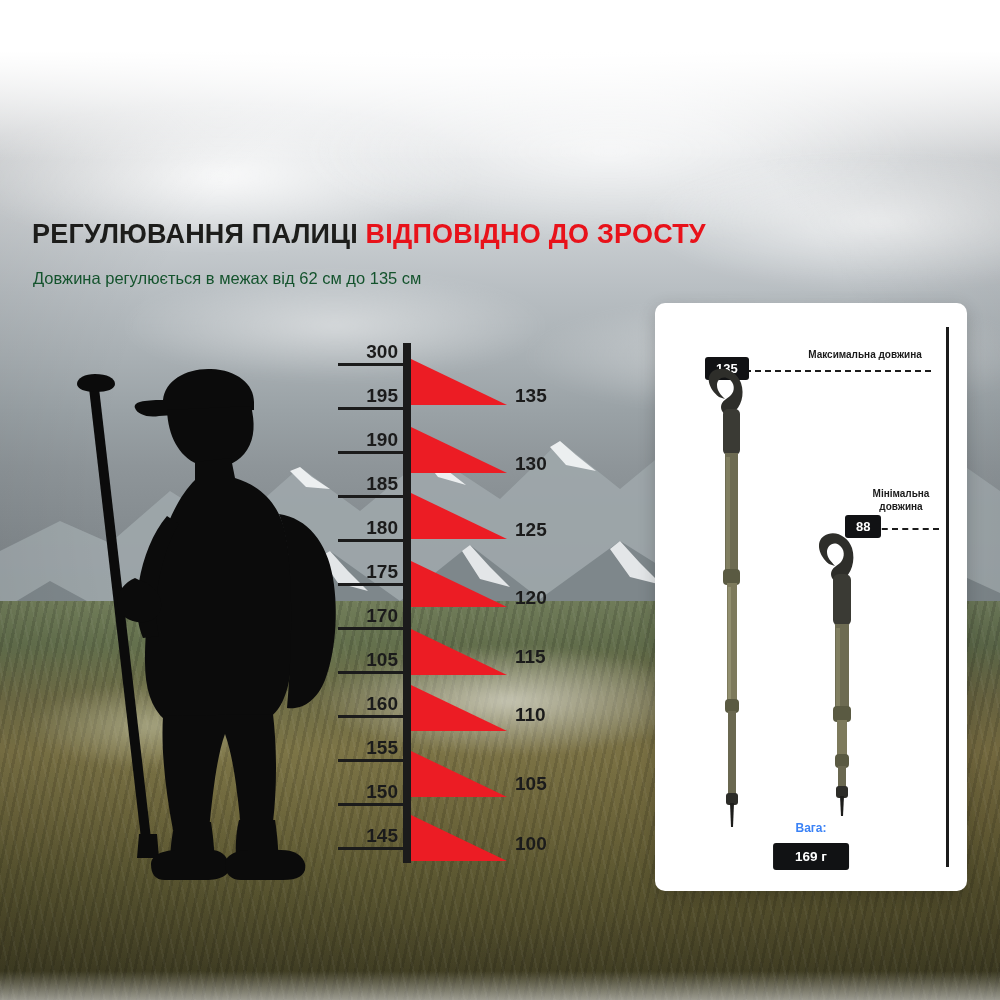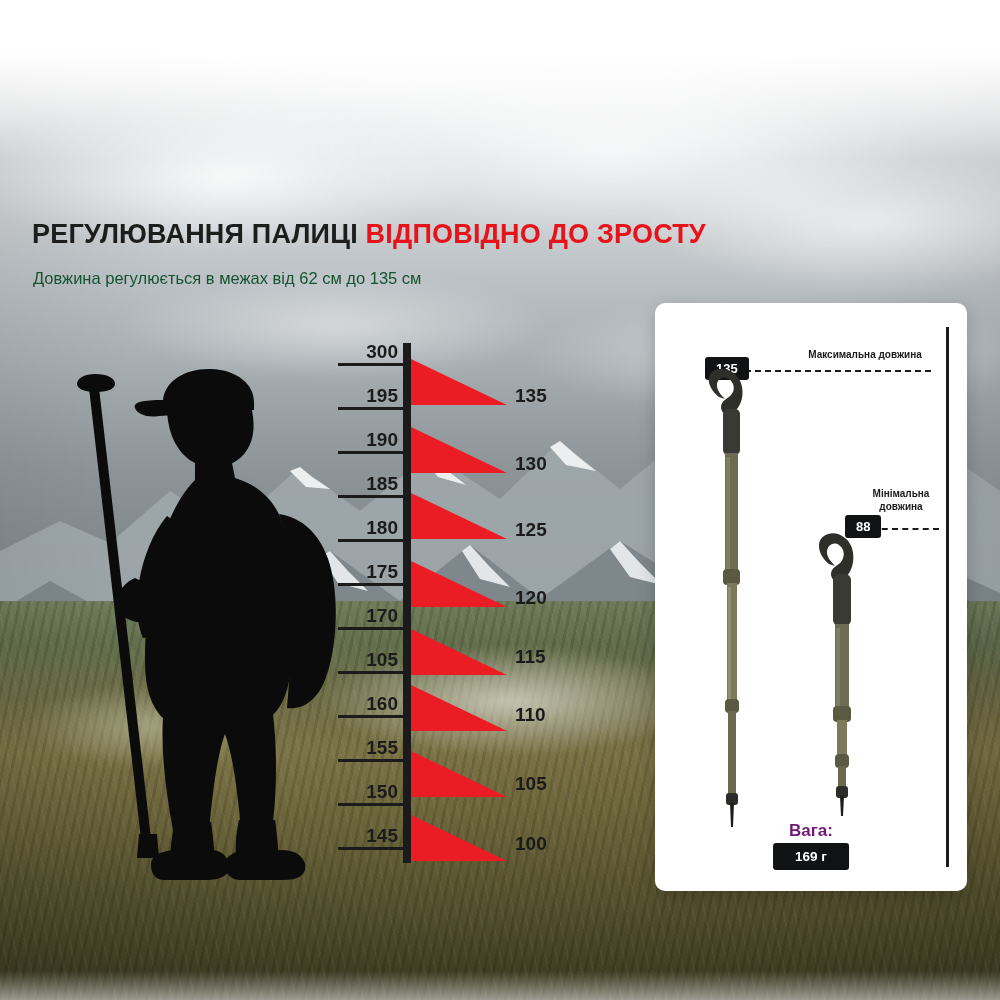--- a/index.html
+++ b/index.html
@@ -148,21 +148,21 @@
     padding: 4px 11px; border-radius: 3px;
     white-space: nowrap;
   }
   .cap {
     position: absolute;
     font-size: 10px; font-weight: 600; color: #1b1b1b;
     white-space: nowrap; text-align: center; line-height: 1.25;
   }
   .weight-cap {
     position: absolute; left: 0; width: 312px; text-align: center;
-    font-size: 17px; font-weight: 700; color: #701a75;
+    font-size: 12px; font-weight: 700; color: #3b82f6;
   }
   .weight-chip {
     position: absolute; left: 50%; transform: translateX(-50%);
     background: #111214; color: #ffffff;
     font-size: 13.5px; font-weight: 700;
     padding: 6px 22px; border-radius: 3px;
   }
 </style>
 </head>
 <body>

